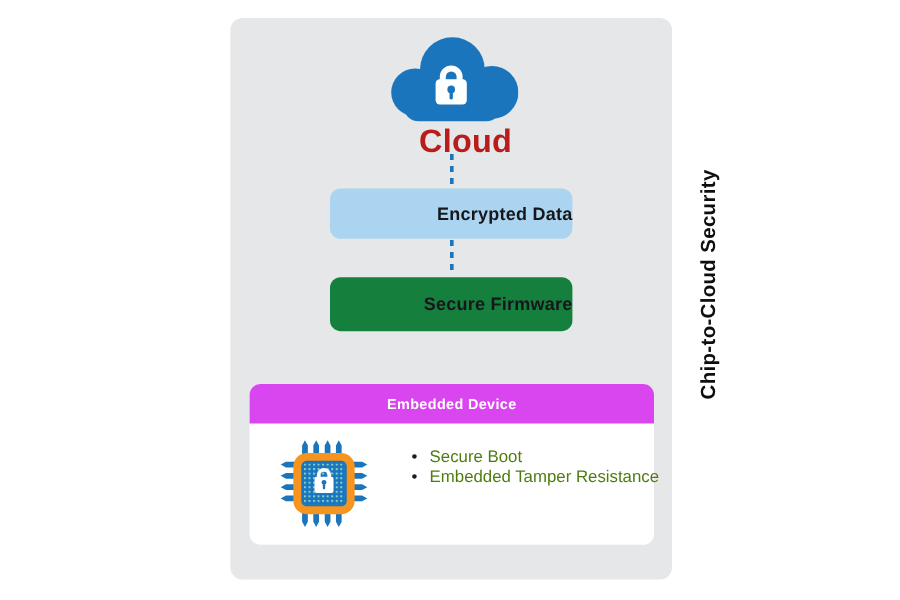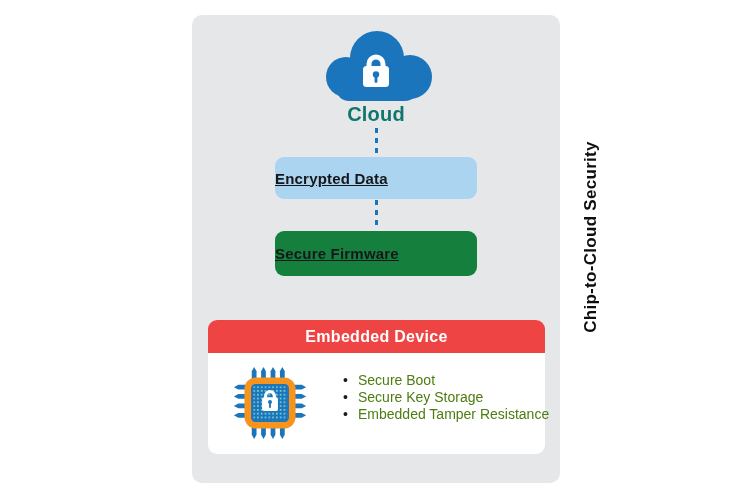--- a/index.html
+++ b/index.html
@@ -6,47 +6,47 @@
   html,body { width:750px; height:500px; background:#ffffff; font-family:"Liberation Sans", sans-serif; overflow:hidden; }
   .stage { position:relative; width:750px; height:500px; }
 
   .panel {
     position:absolute; left:192px; top:15px; width:368px; height:468px;
     background:#e6e7e8; border-radius:10px;
   }
 
   .cloud-wrap { position:absolute; left:50%; margin-left:-56px; top:14px; width:112px; height:74px; }
   .cloud-label {
-    position:absolute; top:88px; left:0; width:100%; text-align:center;
-    font-size:20px; font-weight:bold; color:#0f766e; letter-spacing:0.2px;
+    position:absolute; top:88px; left:12px; width:100%; text-align:center;
+    font-size:27px; font-weight:bold; color:#b91c1c; letter-spacing:0.2px;
   }
 
   .vdash {
     position:absolute; left:50%; margin-left:-1.5px; width:3px;
     background:repeating-linear-gradient(to bottom, #1b75bc 0px, #1b75bc 5px, transparent 5px, transparent 10px);
   }
   .dash-1 { top:113px; height:28px; }
   .dash-2 { top:185px; height:30px; }
 
   .node-box {
     position:absolute; left:83px; width:202px; height:42px; border-radius:9px;
-    display:flex; align-items:center; justify-content:flex-start;
-    font-size:15px; font-weight:bold; color:#17171b; letter-spacing:0.2px;text-decoration:underline;
+    display:flex; align-items:center; justify-content:flex-end;
+    font-size:15px; font-weight:bold; color:#17171b; letter-spacing:0.2px;
   }
   .box-encrypted { top:142px; background:#aad4f0; }
   .box-firmware  { top:216px; height:45px; background:#15803d; }
 
   .device-card {
     position:absolute; left:16px; top:305px; width:337px; height:134px;
     background:#ffffff; border-radius:9px;
   }
   .device-header {
-    height:33px; background:#ef4444; border-radius:9px 9px 0 0;
+    height:33px; background:#d946ef; border-radius:9px 9px 0 0;
     display:flex; align-items:center; justify-content:center;
-    color:#ffffff; font-size:16px; font-weight:bold; letter-spacing:0.3px;
+    color:#ffffff; font-size:12px; font-weight:bold; letter-spacing:0.3px;
   }
   .device-body { position:relative; height:101px; }
   .chip-wrap { position:absolute; left:25px; top:13px; width:74px; height:74px; }
 
   .feature-list { position:absolute; left:135px; top:19px; list-style:none; }
   .feature-list li {
     position:relative; padding-left:15px; font-size:14px; line-height:17px;
     color:#4d7c0f; white-space:nowrap;
   }
   .feature-list li::before {
@@ -138,21 +138,20 @@
               <path d="M37 37 v-3 a5 5 0 0 1 10 0 v3" fill="none" stroke="#ffffff" stroke-width="3.6"></path>
               <rect x="33" y="35.5" width="18" height="15.5" rx="2.2" fill="#ffffff"></rect>
               <circle cx="42" cy="41" r="2.3" fill="#1b75bc"></circle>
               <rect x="40.9" y="42.5" width="2.2" height="5" rx="1.1" fill="#1b75bc"></rect>
             </g>
           </svg>
         </div>
 
         <ul class="feature-list">
           <li>Secure Boot</li>
-          <li>Secure Key Storage</li>
           <li>Embedded Tamper Resistance</li>
         </ul>
 
       </div>
     </div>
 
   </div>
 
   <div class="vertical-title">Chip-to-Cloud Security</div>
 

